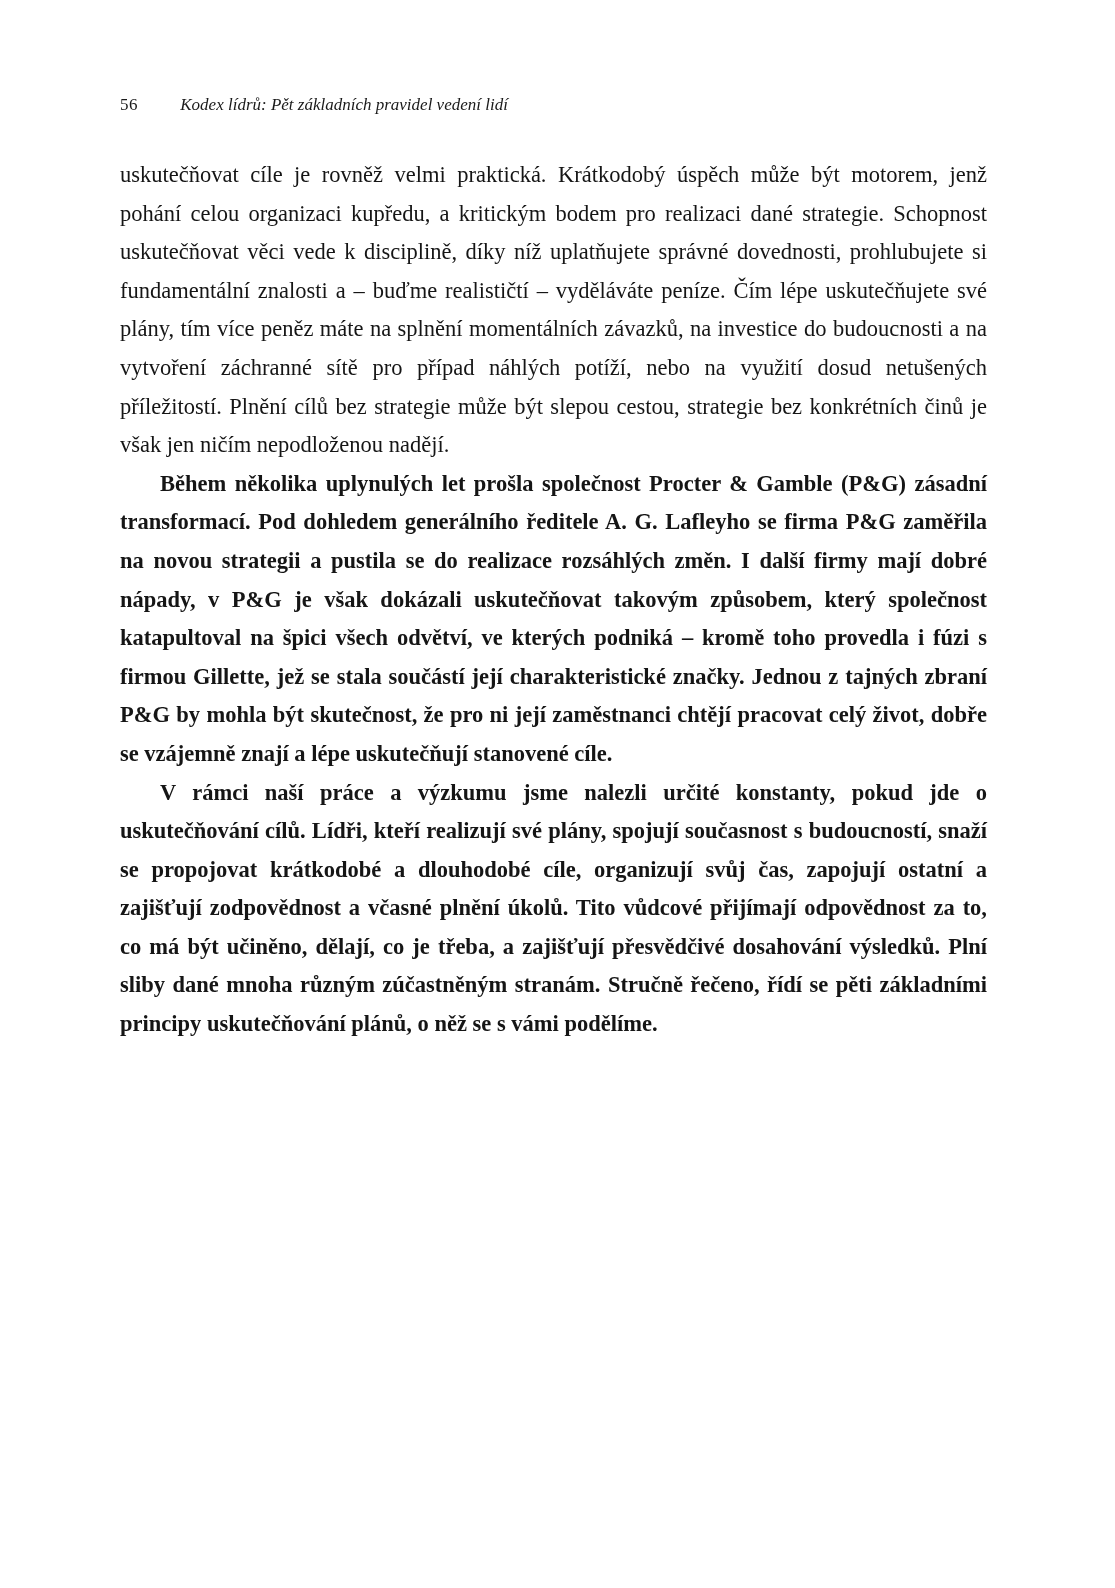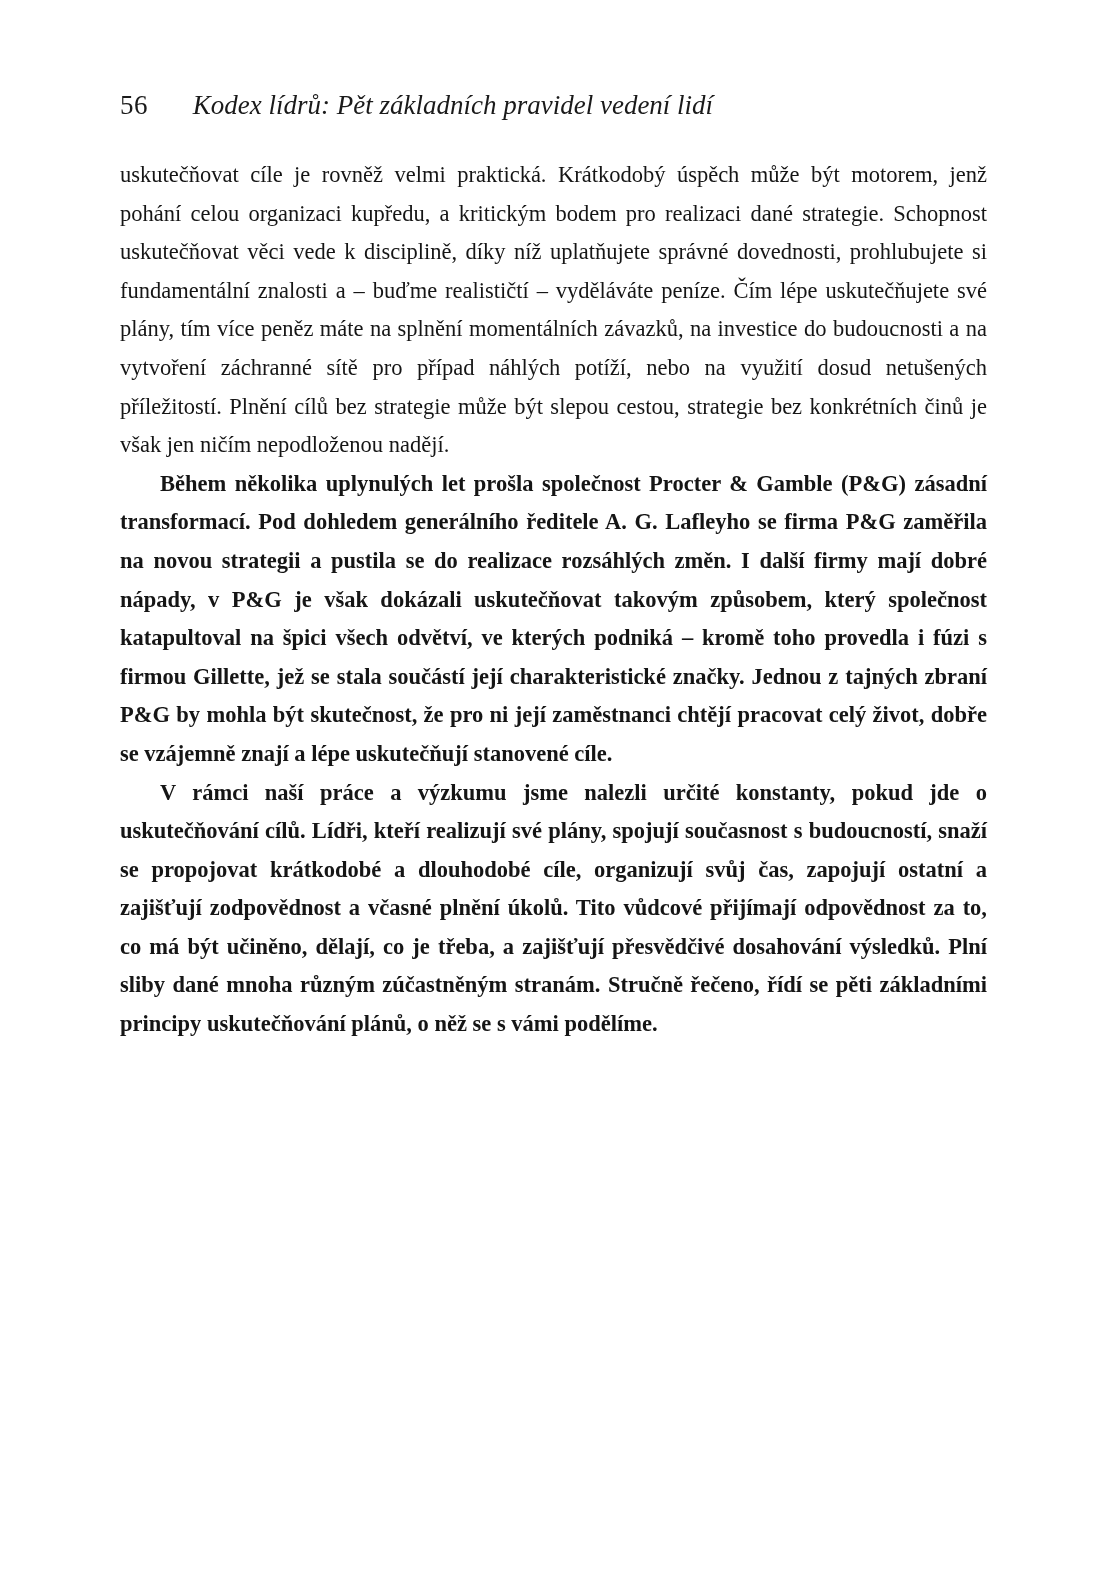--- a/index.html
+++ b/index.html
@@ -15,21 +15,21 @@
     color: #111111;
     font-family: "Liberation Serif", "DejaVu Serif", serif;
     box-sizing: border-box;
     overflow: hidden;
   }
   .page-header {
     position: absolute;
     top: 92px;
     left: 120px;
     right: 128px;
-    font-size: 27px;
+    font-size: 17px;
     line-height: 26px;
     color: #1a1a1a;
     white-space: nowrap;
   }
   .page-number {
     display: inline-block;
     font-style: normal;
     margin-right: 38px;
     letter-spacing: 0.5px;
   }

